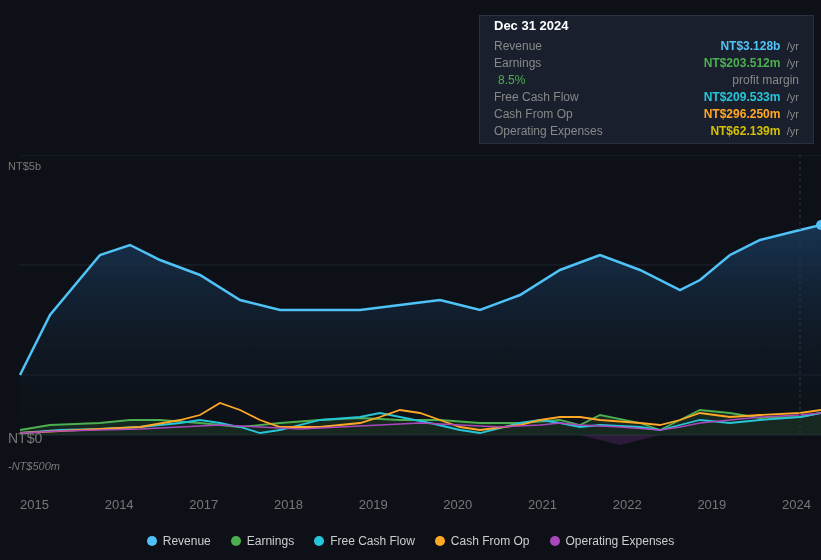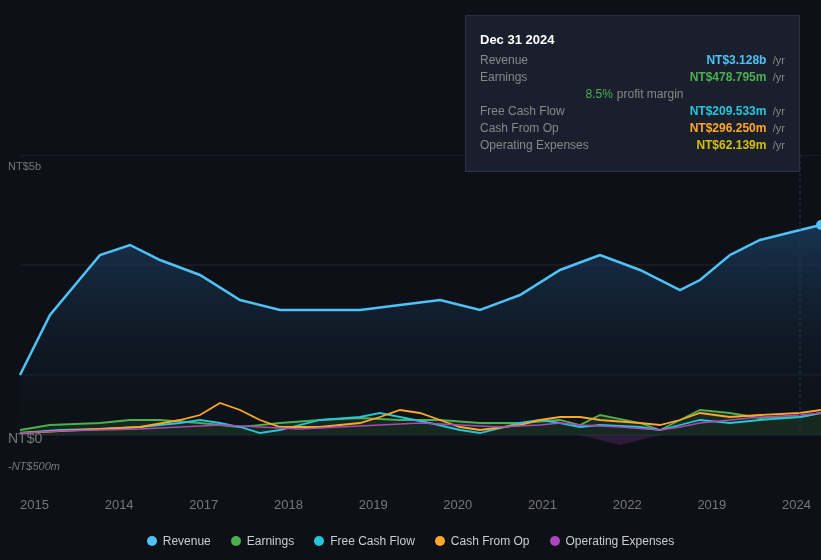--- a/index.html
+++ b/index.html
@@ -17,24 +17,24 @@
       position: relative;
       width: 821px;
       height: 560px;
       background: #0d1117;
     }
 
     
     .tooltip-box {
       position: absolute;
       top: 15px;
-      left: 465px;
+      left: 479px;
       background: #1a1f2e;
       border: 1px solid #2a3040;
-      padding: 16px 14px;
+      padding: 2px 14px;
       width: 335px;
       z-index: 10;
     }
     .tooltip-date {
       color: #fff;
       font-size: 13px;
       font-weight: bold;
       margin-bottom: 6px;
     }
     .tooltip-row {
@@ -61,21 +61,21 @@
       font-size: 11px;
       margin-left: 3px;
     }
     .profit-margin {
       color: #4caf50;
       font-size: 12px;
       margin-left: 4px;
     }
     .profit-row {
       display: flex;
-      justify-content: center;
+      justify-content: space-between;
       align-items: center;
       margin-bottom: 3px;
       font-size: 12px;
     }
 
     
     .legend {
       position: absolute;
       bottom: 12px;
       left: 0;
@@ -136,21 +136,21 @@
       <span class="tooltip-label">Revenue</span>
       <span>
         <span class="tooltip-value" style="color:#4fc3f7">NT$3.128b</span>
         <span class="tooltip-unit">/yr</span>
       </span>
     </div>
 
     <div class="tooltip-row">
       <span class="tooltip-label">Earnings</span>
       <span>
-        <span class="tooltip-value green">NT$478.795m</span>
+        <span class="tooltip-value green">NT$203.512m</span>
         <span class="tooltip-unit">/yr</span>
       </span>
     </div>
 
     <div class="profit-row">
       <span class="profit-margin">8.5%</span>
       <span style="color:#888; font-size:12px; margin-left:4px;">profit margin</span>
     </div>
 
     <div class="tooltip-row">

